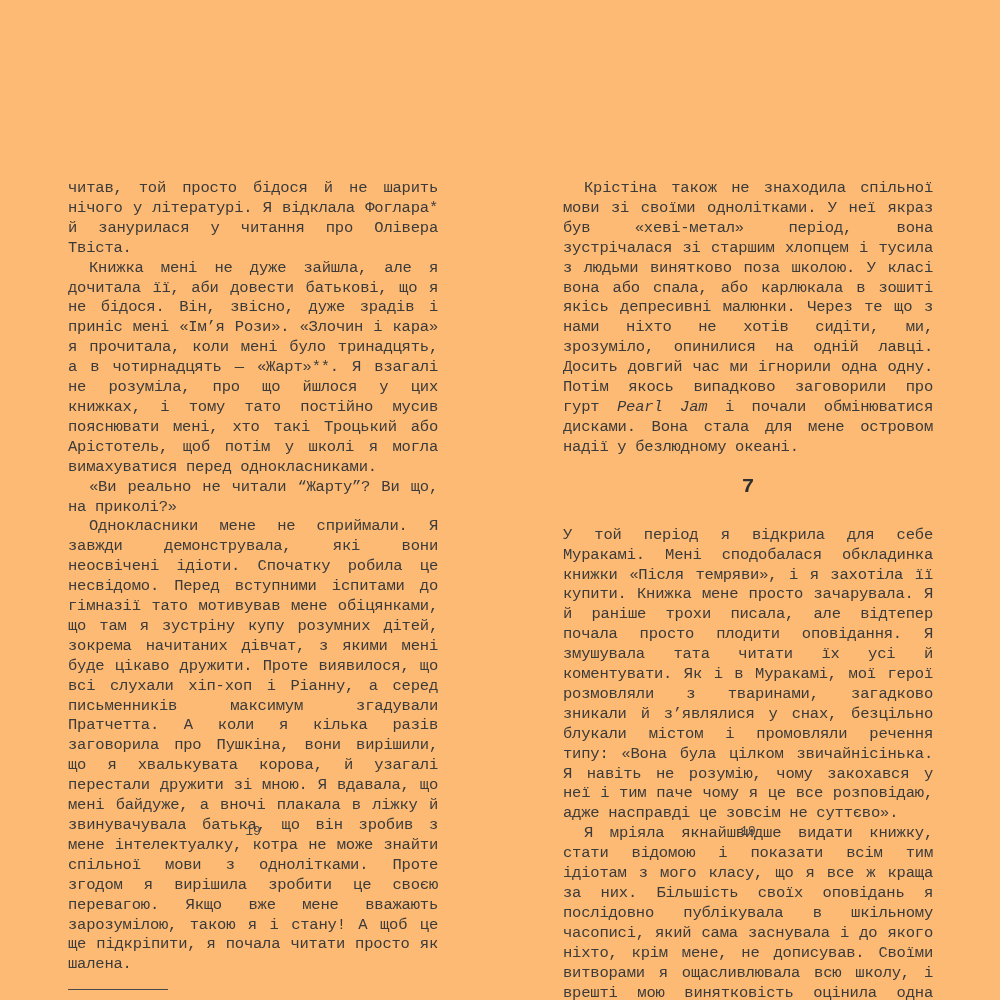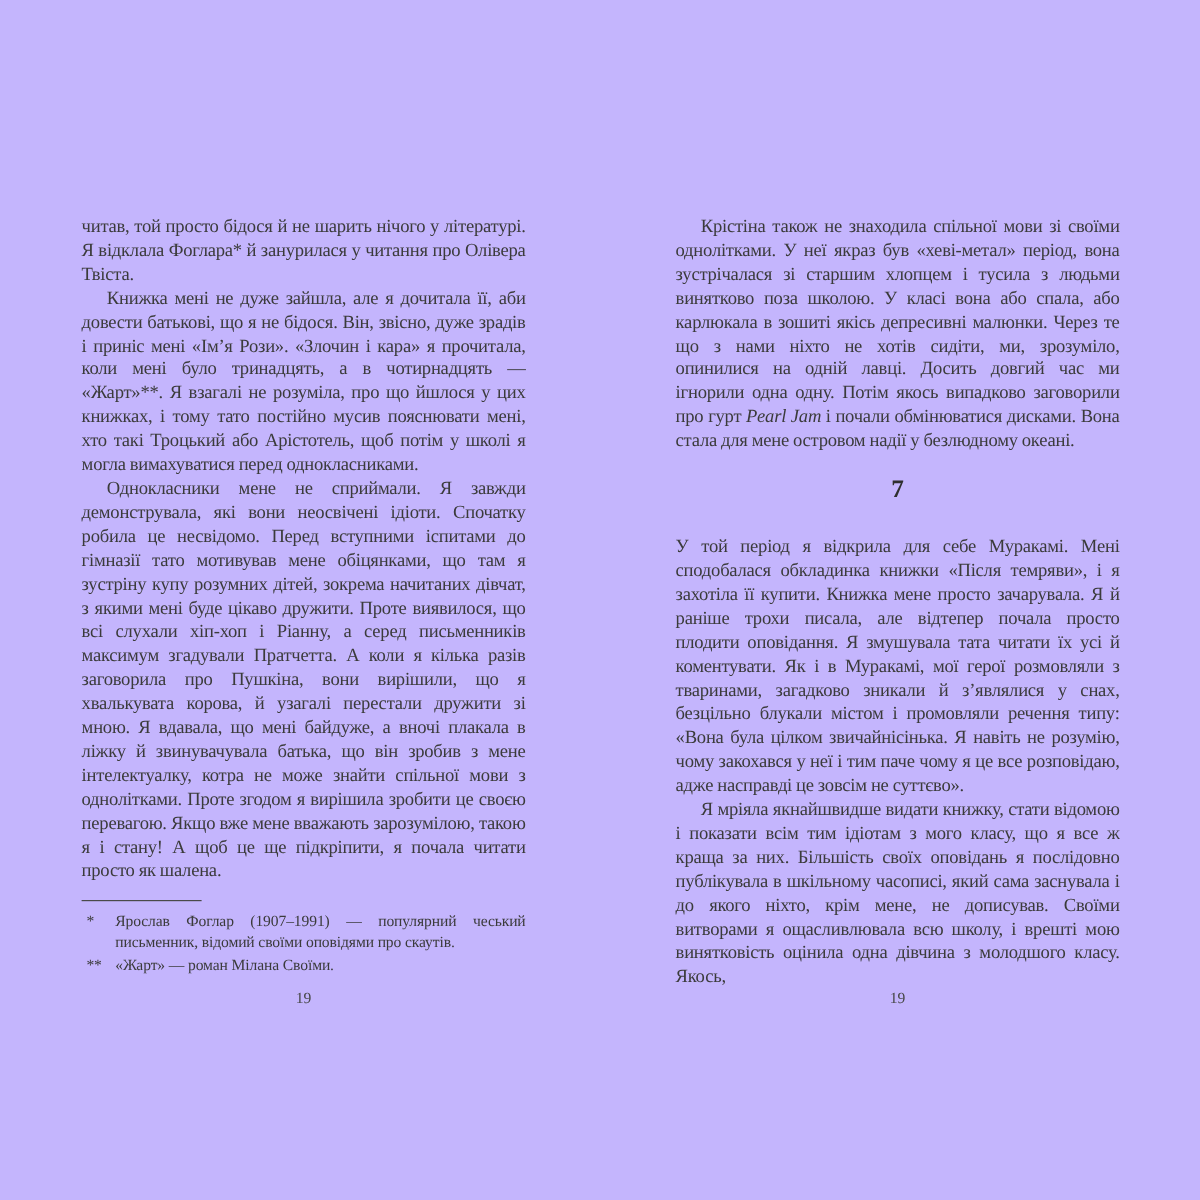--- a/index.html
+++ b/index.html
@@ -7,22 +7,22 @@
     padding: 0;
     width: 1000px;
     height: 1000px;
     background: #ffffff;
     overflow: hidden;
   }
   .spread {
     position: relative;
     width: 1000px;
     height: 1000px;
-    background: #c4b5fd;
-    font-family: Liberation Serif, serif;
+    background: #fdba74;
+    font-family: Liberation Mono, monospace;
     color: #3b3b3b;
   }
   .page {
     position: absolute;
     top: 179px;
     width: 370px;
   }
   .page-left  { left: 68px;  }
   .page-right { left: 563px; }
 
@@ -88,20 +88,21 @@
 </style>
 </head>
 <body>
 
 <div class="spread">
 
   <section class="page page-left">
     <div class="body-text">
       <p class="no-indent">читав, той просто бідося й не шарить нічого у літературі. Я відклала Фоглара* й занурилася у читання про Олівера Твіста.</p>
       <p>Книжка мені не дуже зайшла, але я дочитала її, аби довести батькові, що я не бідося. Він, звісно, дуже зрадів і приніс мені «Ім’я Рози». «Злочин і кара» я прочитала, коли мені було тринадцять, а в чотирнадцять — «Жарт»**. Я взагалі не розуміла, про що йшлося у цих книжках, і тому тато постійно мусив пояснювати мені, хто такі Троцький або Арістотель, щоб потім у школі я могла вимахуватися перед однокласниками.</p>
+      <p>«Ви реально не читали “Жарту”? Ви що, на приколі?»</p>
       <p>Однокласники мене не сприймали. Я завжди демонструвала, які вони неосвічені ідіоти. Спочатку робила це несвідомо. Перед вступними іспитами до гімназії тато мотивував мене обіцянками, що там я зустріну купу розумних дітей, зокрема начитаних дівчат, з якими мені буде цікаво дружити. Проте виявилося, що всі слухали хіп-хоп і Ріанну, а серед письменників максимум згадували Пратчетта. А коли я кілька разів заговорила про Пушкіна, вони вирішили, що я хвалькувата корова, й узагалі перестали дружити зі мною. Я вдавала, що мені байдуже, а вночі плакала в ліжку й звинувачувала батька, що він зробив з мене інтелектуалку, котра не може знайти спільної мови з однолітками. Проте згодом я вирішила зробити це своєю перевагою. Якщо вже мене вважають зарозумілою, такою я і стану! А щоб це ще підкріпити, я почала читати просто як шалена.</p>
     </div>
     <div class="footnotes">
       <div class="fn-rule"></div>
       <div class="fn">
         <span class="fn-marker">*</span>
         <span class="fn-text">Ярослав Фоглар (1907–1991) — популярний чеський письменник, відомий своїми оповідями про скаутів.</span>
       </div>
       <div class="fn">
         <span class="fn-marker">**</span>

